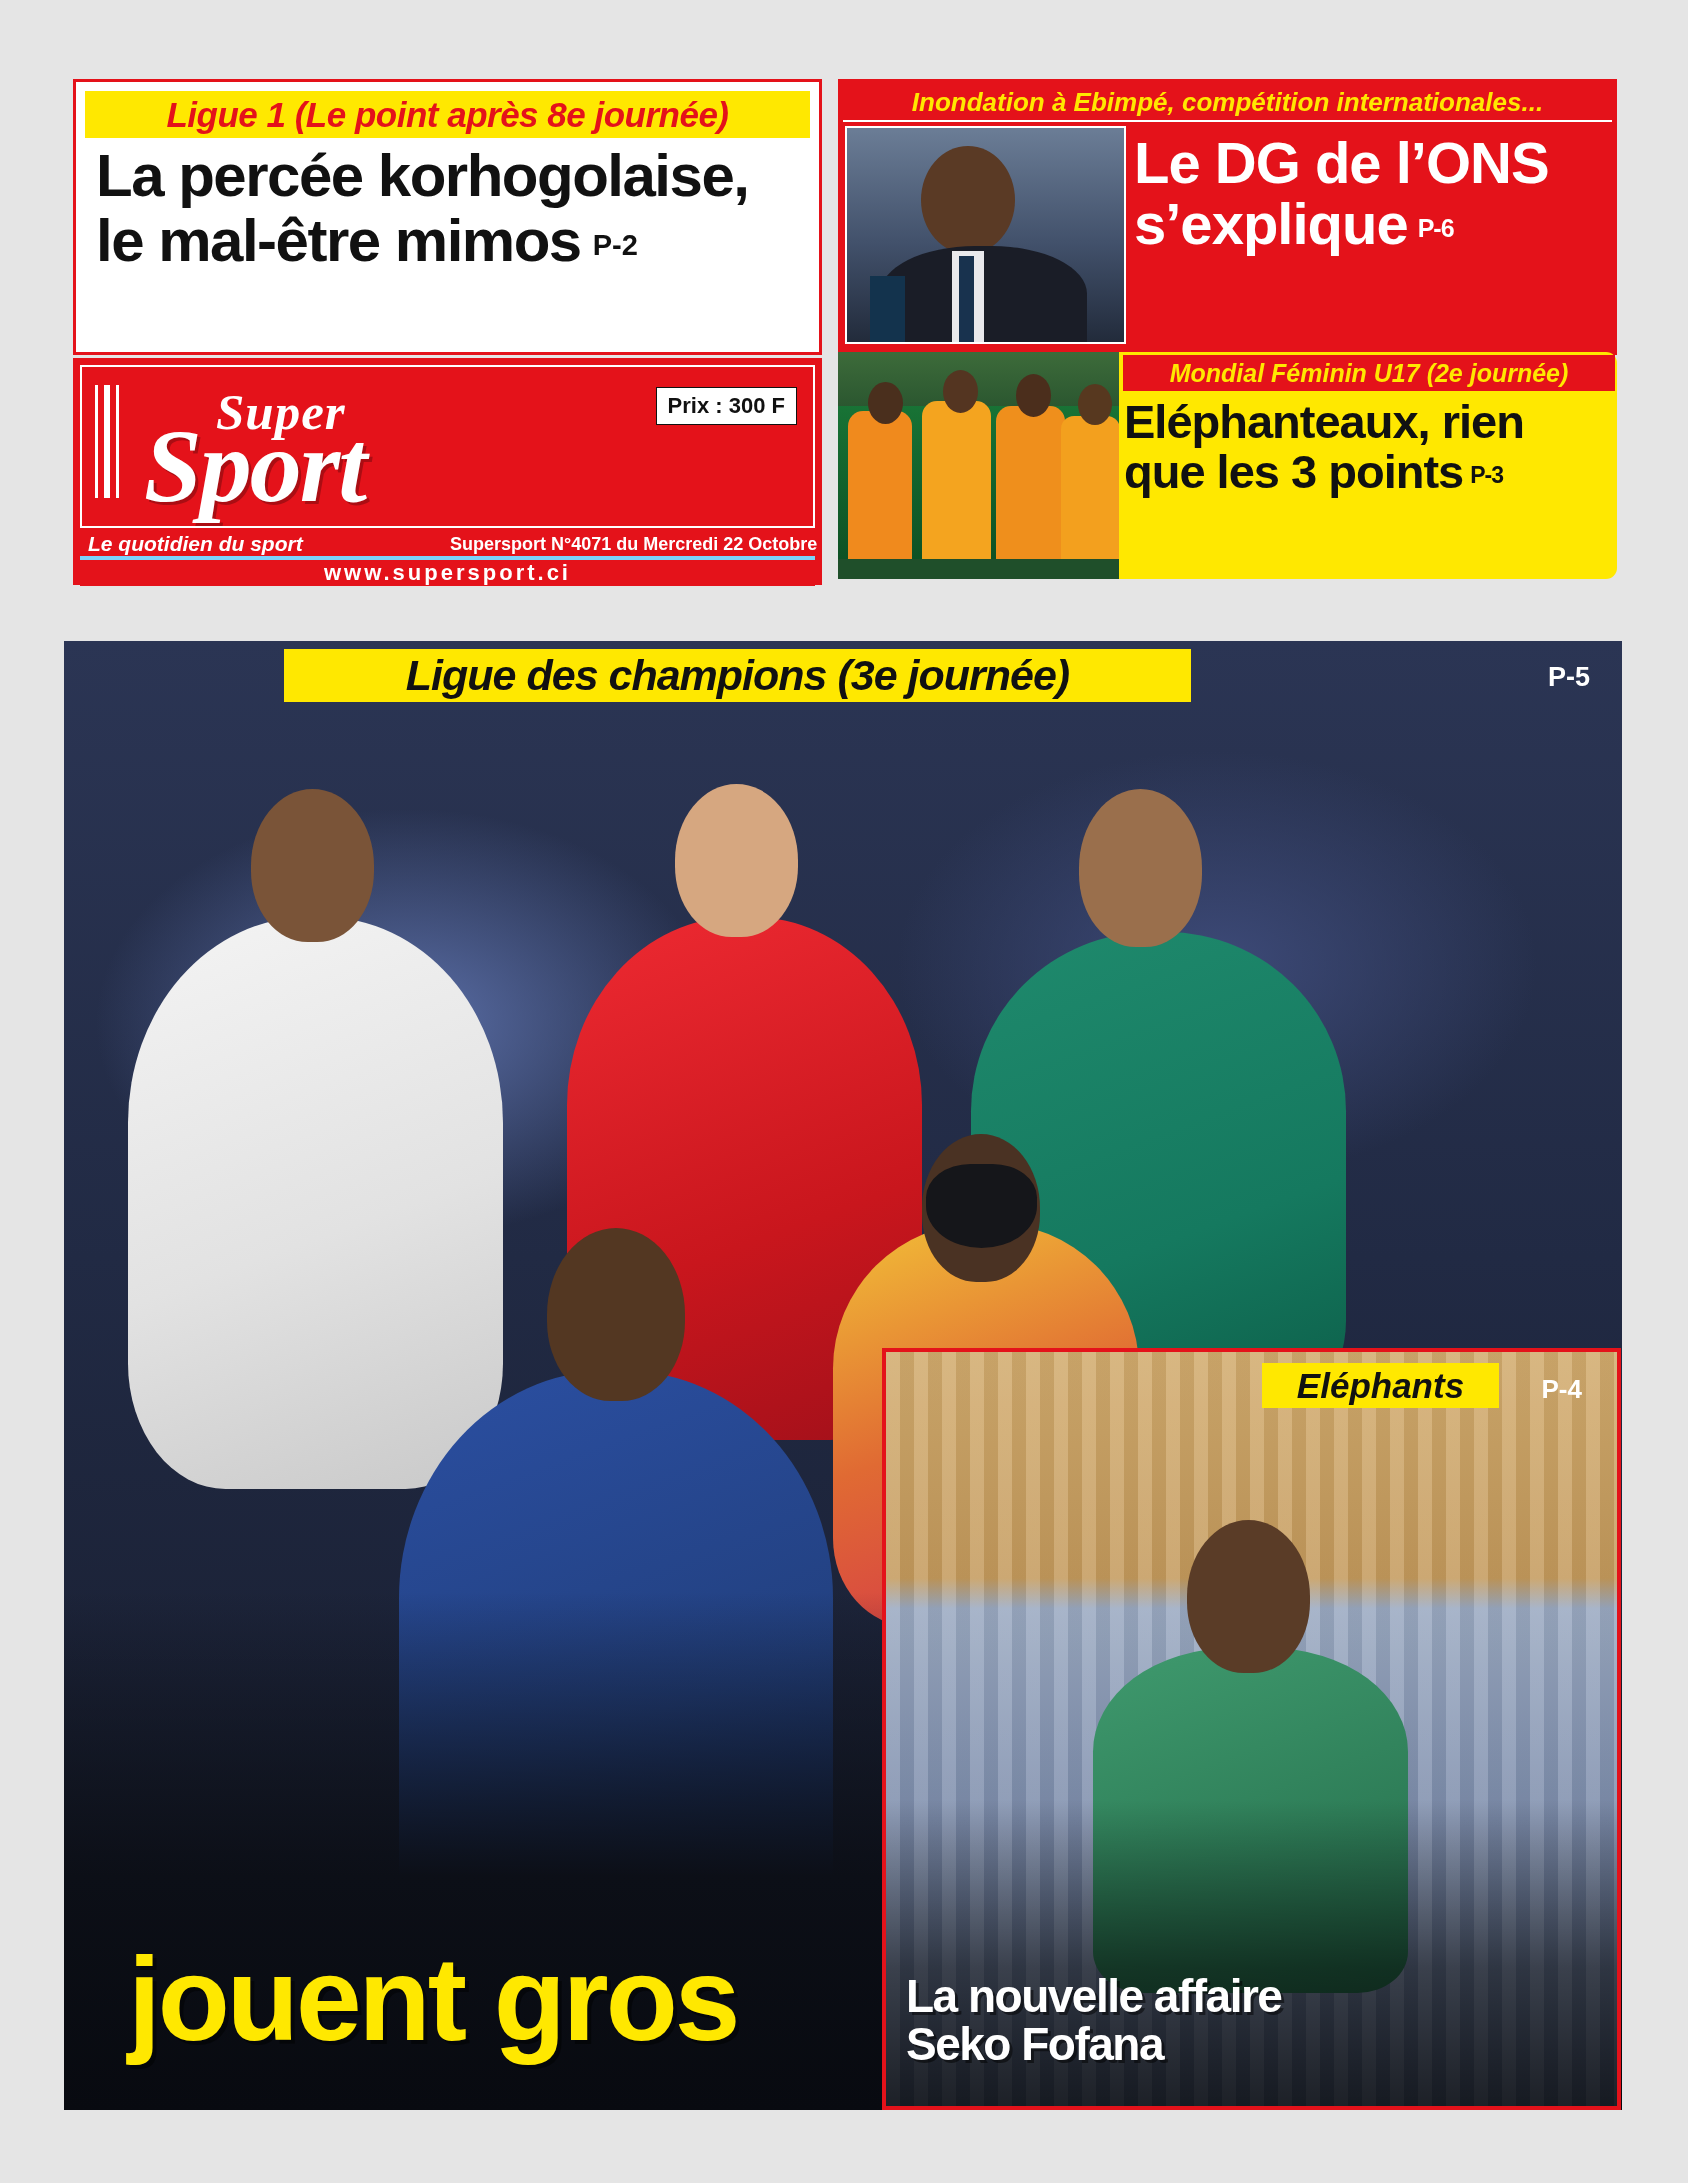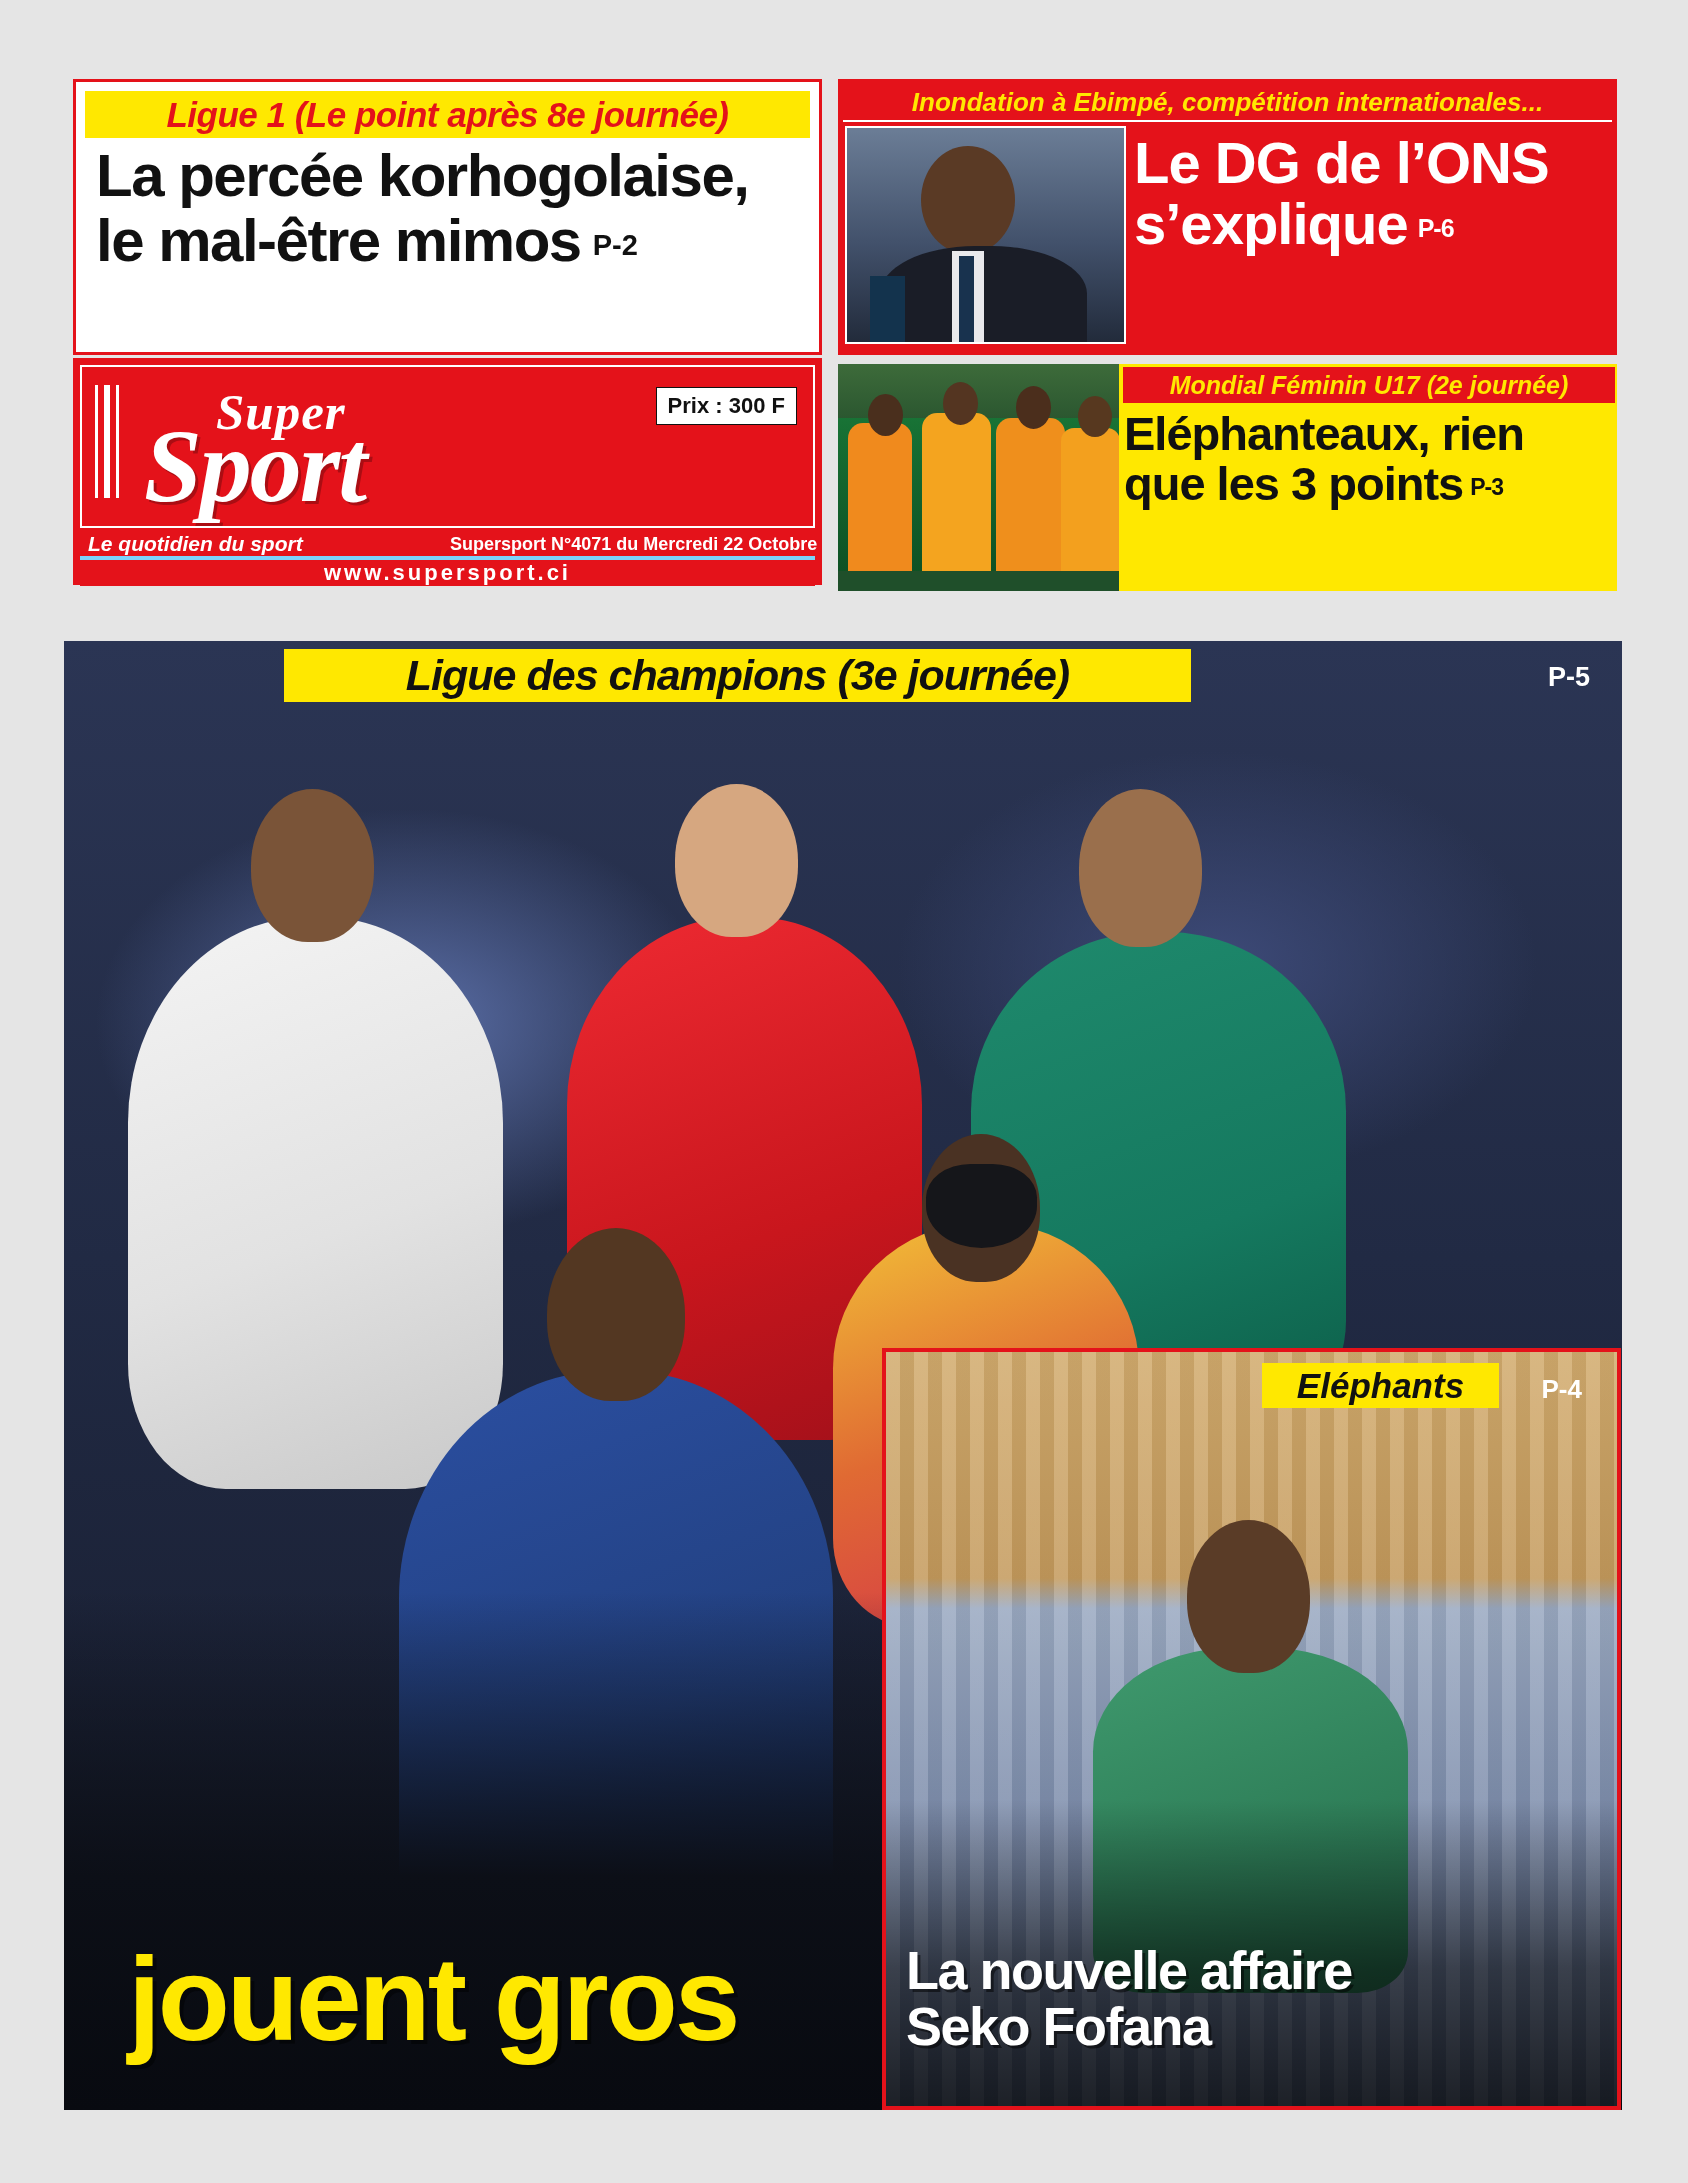--- a/index.html
+++ b/index.html
@@ -144,23 +144,24 @@
   }
   #ons-title {
     position: absolute; left: 296px; top: 54px; width: 473px; height: 207px;
     color: #ffffff; font-weight: bold; font-size: 58px; line-height: 1.05;
     letter-spacing: -1px;
   }
   #ons-page { font-size: 25px; vertical-align: 7px; margin-left: 10px; text-align: center; }
 
   
   #mondial {
-    left: 838px; top: 364px; width: 779px; height: 227px;
+    left: 838px; top: 352px; width: 779px; height: 227px;
     background: #ffe800;
     box-sizing: border-box;
+    border-radius: 11px;
   }
   #mondial-photo {
     position: absolute; left: 0; top: 0; width: 281px; height: 227px;
     background: linear-gradient(180deg,#1d7f3d 0%,#14682f 45%,#0d4d22 100%);
     overflow: hidden;
   }
   #mondial-kicker {
     position: absolute; left: 285px; top: 3px; width: 492px; height: 36px;
     background: #e4121a; color: #ffe800;
     font-weight: bold; font-style: italic; font-size: 25px;
@@ -246,22 +247,22 @@
     position: absolute; right: 118px; top: 11px; width: 237px; height: 45px;
     background: #ffe800; color: #111;
     font-weight: bold; font-style: italic; font-size: 35px;
     display: flex; align-items: center; justify-content: center;
   }
   #eleph-page {
     position: absolute; right: 35px; top: 22px;
     color: #ffffff; font-weight: bold; font-size: 26px;
   }
   #eleph-title {
-    position: absolute; left: 20px; right: 20px; bottom: 52px;
-    color: #ffffff; font-weight: bold; font-size: 54px; line-height: 1.04;
+    position: absolute; left: 20px; right: 20px; bottom: 37px;
+    color: #ffffff; font-weight: bold; font-size: 46px; line-height: 1.04;
     letter-spacing: -1.5px;
     text-shadow: 3px 3px 0 rgba(0,0,0,0.5);
   }
 </style>
 </head>
 <body>
 
 <div class="page">
 
   <div class="abs" id="topleft">

